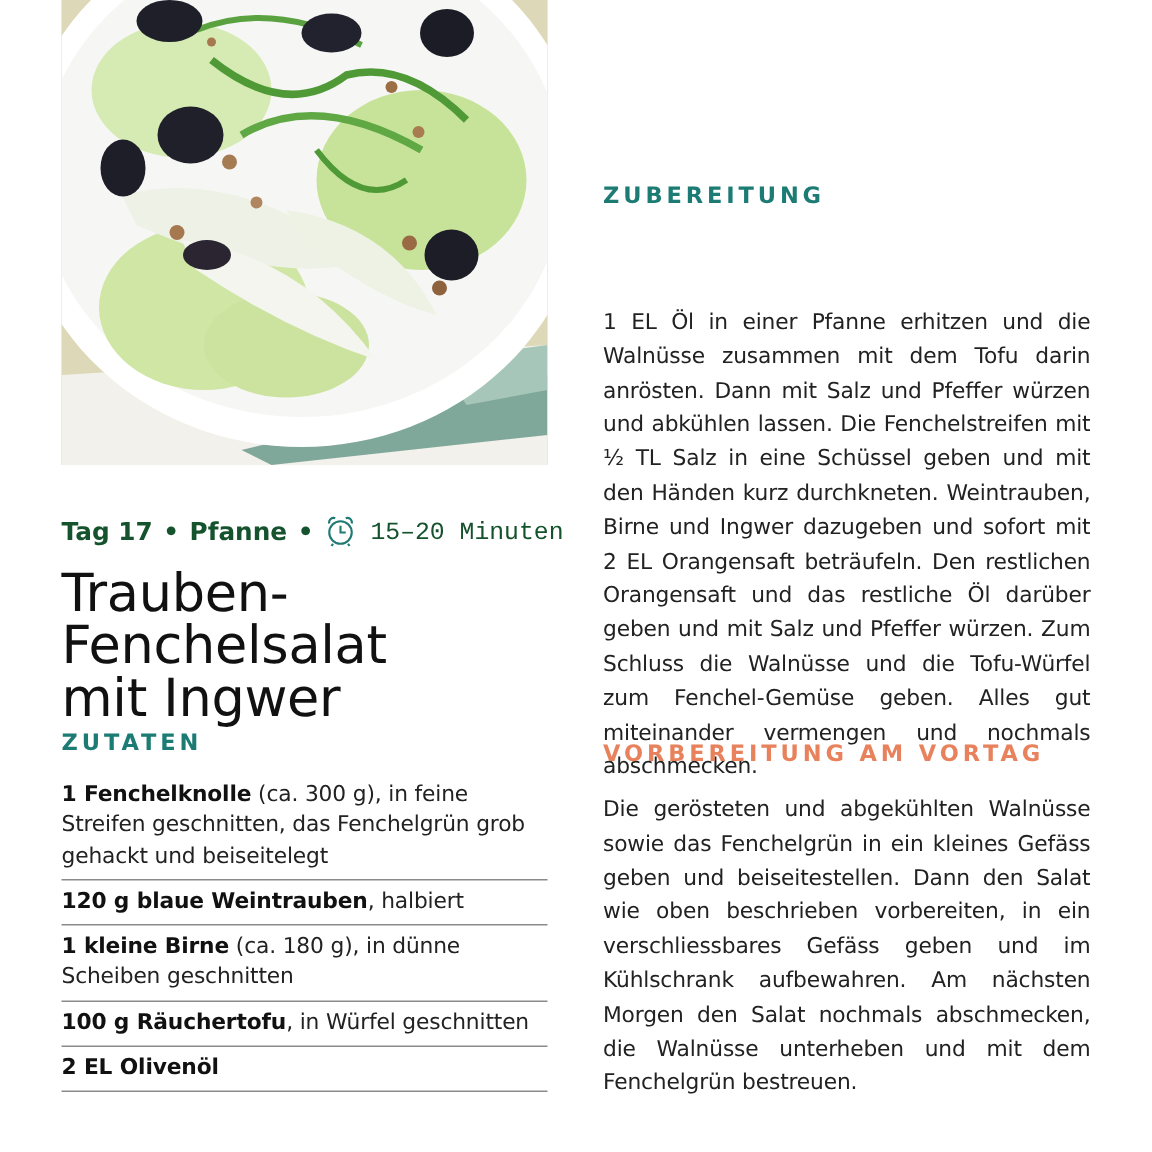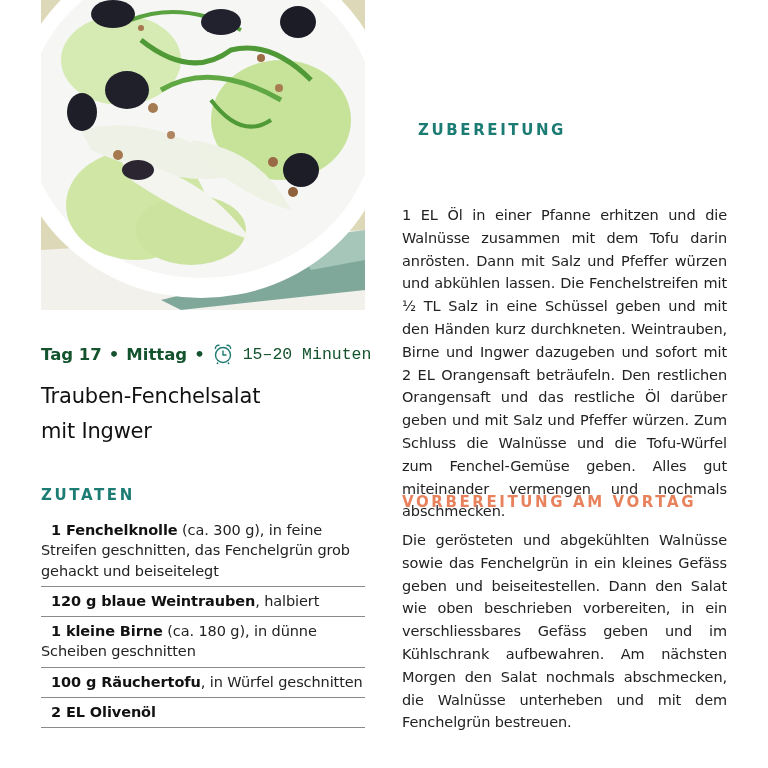--- a/index.html
+++ b/index.html
@@ -20,46 +20,46 @@
     font-size: 16.5px; color: #14532d; white-space: nowrap;
     display: flex; align-items: center;
   }
   .meta .b { font-weight: bold; }
   .meta .dot { margin: 0 7px; font-weight: bold; }
   .meta .clock { display: inline-flex; width: 22px; height: 22px; margin-right: 9px; }
   .meta .dur { font-weight: normal; font-family: Liberation Mono, monospace; }
 
   .title {
     position: absolute; left: 41px; top: 379px; width: 330px;
-    font-size: 21px; line-height: 35px; color: #111; font-weight: normal;
+    font-size: 35px; line-height: 35px; color: #111; font-weight: normal;
     margin: 0; letter-spacing: -0.2px;
   }
 
   .h-teal, .h-orange {
     position: absolute; font-weight: bold; font-size: 15px; letter-spacing: 2.6px;
     margin: 0; white-space: nowrap;
   }
   .h-teal { color: #1c7c74; }
   .h-orange { color: #e8825d; }
   #zutaten-h { left: 41px; top: 486px; }
-  #zubereitung-h { left: 418px; top: 121px; }
+  #zubereitung-h { left: 402px; top: 121px; }
   #vorbereitung-h { left: 402px; top: 493px; }
 
   .ingredients {
     position: absolute; left: 41px; top: 519px; width: 324px;
     list-style: none; margin: 0; padding: 0;
   }
   .ingredients li {
     font-size: 14.5px; line-height: 20.3px; color: #222;
     border-bottom: 1.5px solid #8a8a8a;
     padding: 1px 0 5px 0;
     margin-bottom: 3px;
     letter-spacing: -0.1px;
   }
-  .ingredients li .bold { font-weight: bold; color: #111; margin-left: 10px; }
+  .ingredients li .bold { font-weight: bold; color: #111; }
 
   .para {
     position: absolute; left: 402px; width: 325px;
     font-size: 14.5px; line-height: 22.8px; color: #222;
     text-align: justify; margin: 0; letter-spacing: -0.1px;
   }
   #zubereitung-text { top: 157px; margin-top: 47px; }
   #vorbereitung-text { top: 529px; }
 </style>
 </head>
@@ -105,21 +105,21 @@
     <circle cx="238" cy="88" r="4" fill="#a87b50"></circle>
     <circle cx="232" cy="162" r="5" fill="#9a6a44"></circle>
     <circle cx="252" cy="192" r="5" fill="#8f623e"></circle>
     <circle cx="100" cy="28" r="3" fill="#a7784f"></circle>
   </svg>
 </div>
 
 <div class="meta">
   <span class="b">Tag 17</span>
   <span class="dot">•</span>
-  <span class="b">Mittag</span>
+  <span class="b">Pfanne</span>
   <span class="dot">•</span>
   <span class="clock">
     <svg width="22" height="22" viewBox="0 0 22 22" fill="none" stroke="#1f7a72" stroke-width="1.4">
       <circle cx="11" cy="12" r="7.5"></circle>
       <path d="M11 7.5 V12 H14.5"></path>
       <path d="M3.5 6 A3 3 0 0 1 7.5 2.5"></path>
       <path d="M18.5 6 A3 3 0 0 0 14.5 2.5"></path>
       <path d="M6 19.5 L5 21"></path>
       <path d="M16 19.5 L17 21"></path>
     </svg>

